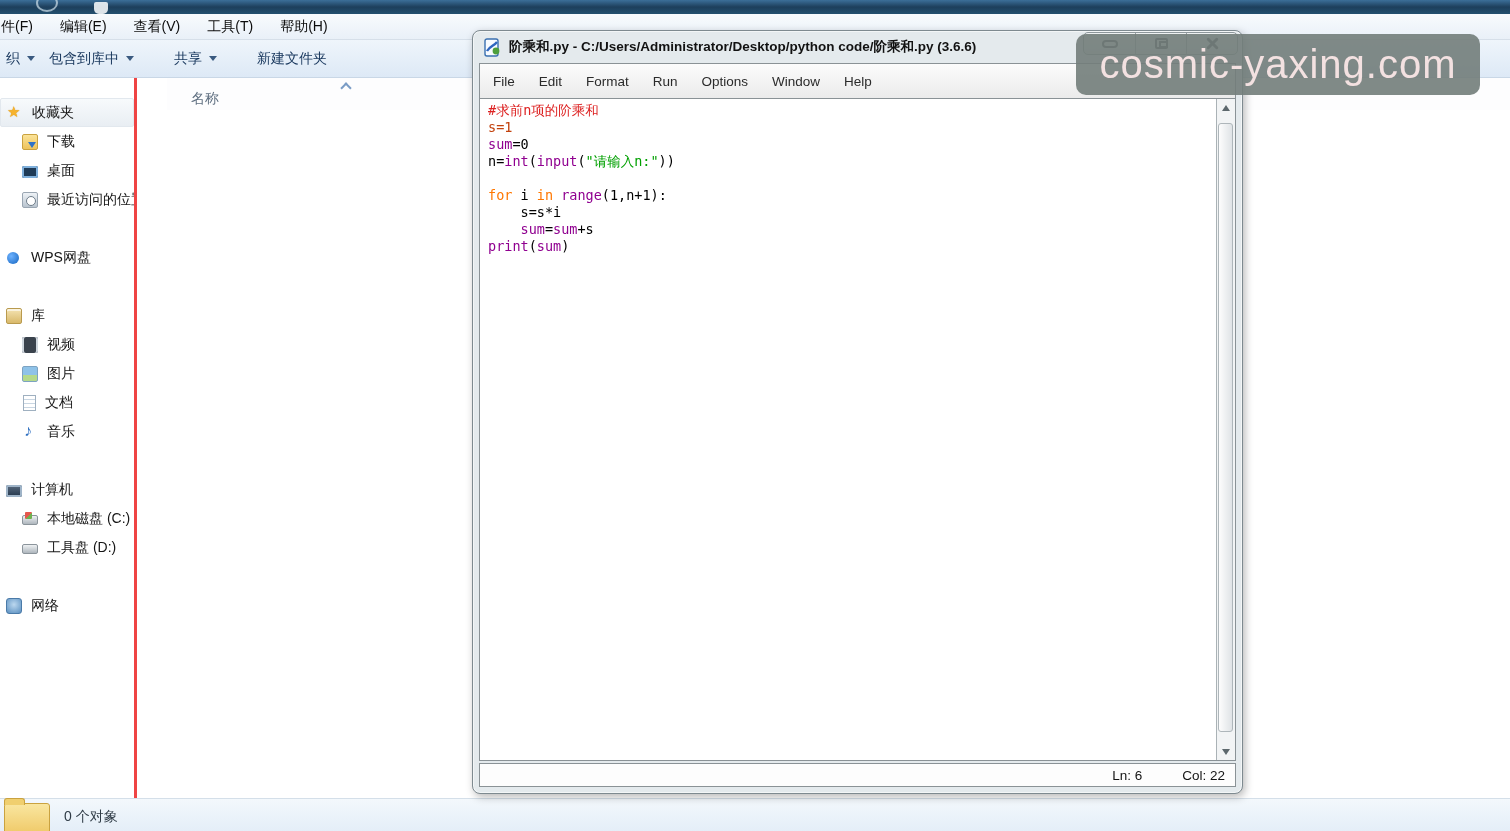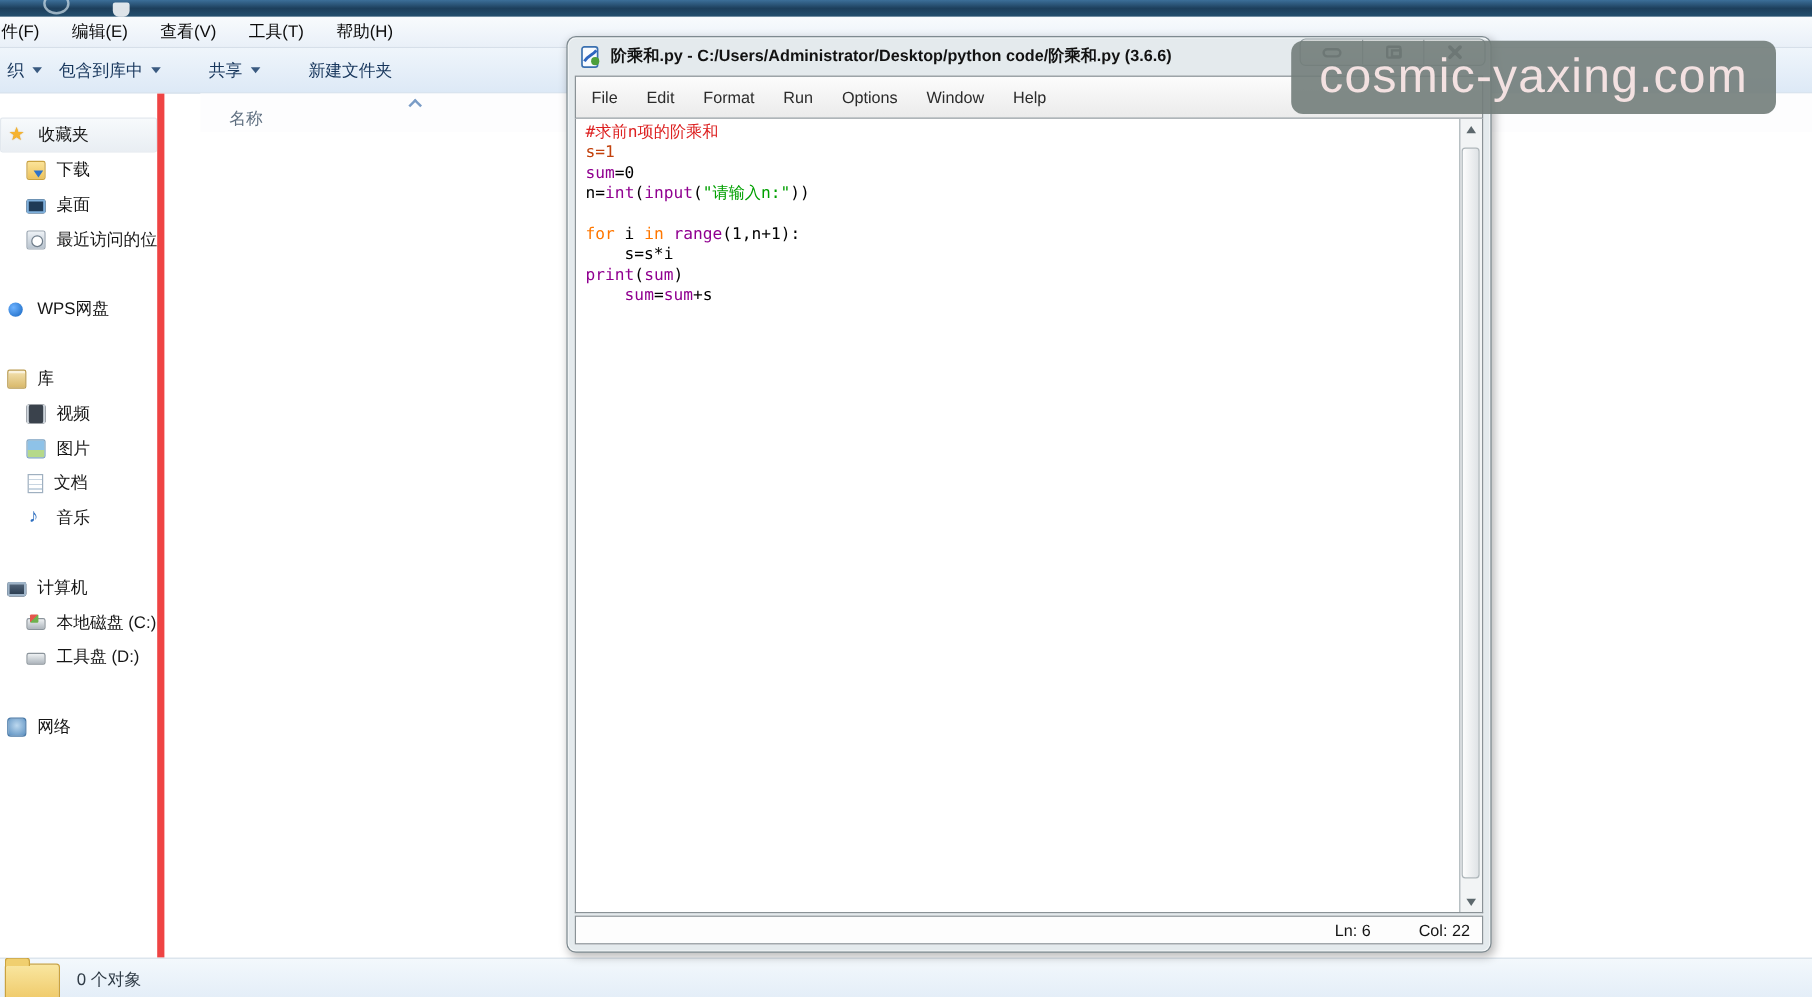--- a/index.html
+++ b/index.html
@@ -25,21 +25,21 @@
   .tb-item { display:flex; align-items:center; cursor:default; }
   .tb-item:nth-child(1){ margin-left:0; }
   .tb-item:nth-child(2){ margin-left:14px; }
   .tb-item:nth-child(3){ margin-left:40px; }
   .tb-item:nth-child(4){ margin-left:40px; }
   .dd-caret { display:inline-block; width:0; height:0; border-left:4px solid transparent;
     border-right:4px solid transparent; border-top:5px solid #3a5a80; margin-left:7px; }
 
   
   .exp-sidebar { position:absolute; left:0; top:78px; width:137px; bottom:33px;
-    background:#fff; border-right:6px solid #ef4444; padding-top:20px; overflow:hidden; }
+    background:#fff; border-right:3px solid #ef4444; padding-top:20px; overflow:hidden; }
   .sb-group { margin-bottom:29px; }
   .sb-item { display:flex; align-items:center; height:29px; padding-left:6px;
     font-size:14px; color:#161616; cursor:default; white-space:nowrap; }
   .sb-item.indent { padding-left:22px; }
   .sb-item.selected { background:linear-gradient(180deg,#f7fafc,#e9eef3); border:1px solid #e2e8ee; border-radius:2px; }
   .sb-ico { width:16px; height:16px; margin-right:9px; flex:none; position:relative; display:inline-block; }
 
   .star-icon::before { content:"★"; position:absolute; left:0; top:-2px; font-size:15px; color:#f6b32e; text-shadow:0 0 1px #c98a12; }
   .downloads-icon { background:linear-gradient(#fbe398,#edc35c); border:1px solid #caa23f; border-radius:2px; }
   .downloads-icon::after { content:""; position:absolute; right:1px; bottom:1px; width:0; height:0;
@@ -276,22 +276,22 @@
 
       <div class="idle-editor">
         <div class="code-area">
             <div class="code-line"><span style="color: rgb(221, 34, 34);">#求前n项的阶乘和</span></div>
             <div class="code-line"><span style="color: #c2410c; text-align: right;">s=1</span></div>
             <div class="code-line"><span style="color: rgb(144, 0, 144);">sum</span><span style="color: rgb(0, 0, 0);">=0</span></div>
             <div class="code-line"><span style="color: rgb(0, 0, 0);">n=</span><span style="color: rgb(144, 0, 144);">int</span><span style="color: rgb(0, 0, 0);">(</span><span style="color: rgb(144, 0, 144);">input</span><span style="color: rgb(0, 0, 0);">(</span><span style="color: rgb(0, 160, 0);">"请输入n:"</span><span style="color: rgb(0, 0, 0);">))</span></div>
             <div class="code-line">&nbsp;</div>
             <div class="code-line"><span style="color: rgb(255, 119, 0);">for</span><span style="color: rgb(0, 0, 0);"> i </span><span style="color: rgb(255, 119, 0);">in</span><span style="color: rgb(0, 0, 0);"> </span><span style="color: rgb(144, 0, 144);">range</span><span style="color: rgb(0, 0, 0);">(1,n+1):</span></div>
             <div class="code-line"><span style="color: rgb(0, 0, 0);">    s=s*i</span></div>
+            <div class="code-line"><span style="color: rgb(0, 0, 0);">    </span><span style="color: rgb(144, 0, 144);">sum</span><span style="color: rgb(0, 0, 0);">=</span><span style="color: rgb(144, 0, 144);">sum</span><span style="color: rgb(0, 0, 0);">+s</span></div>
             <div class="code-line"><span style="color: rgb(144, 0, 144);">print</span><span style="color: rgb(0, 0, 0);">(</span><span style="color: rgb(144, 0, 144);">sum</span><span style="color: rgb(0, 0, 0);">)</span></div>
-            <div class="code-line"><span style="color: rgb(0, 0, 0);">    </span><span style="color: rgb(144, 0, 144);">sum</span><span style="color: rgb(0, 0, 0);">=</span><span style="color: rgb(144, 0, 144);">sum</span><span style="color: rgb(0, 0, 0);">+s</span></div>
           </div>
         <div class="scrollbar">
           <div class="scroll-up">
               <span class="tri-up"></span>
             </div>
           <div class="scroll-thumb"></div>
           <div class="scroll-down">
               <span class="tri-down"></span>
             </div>
         </div>

